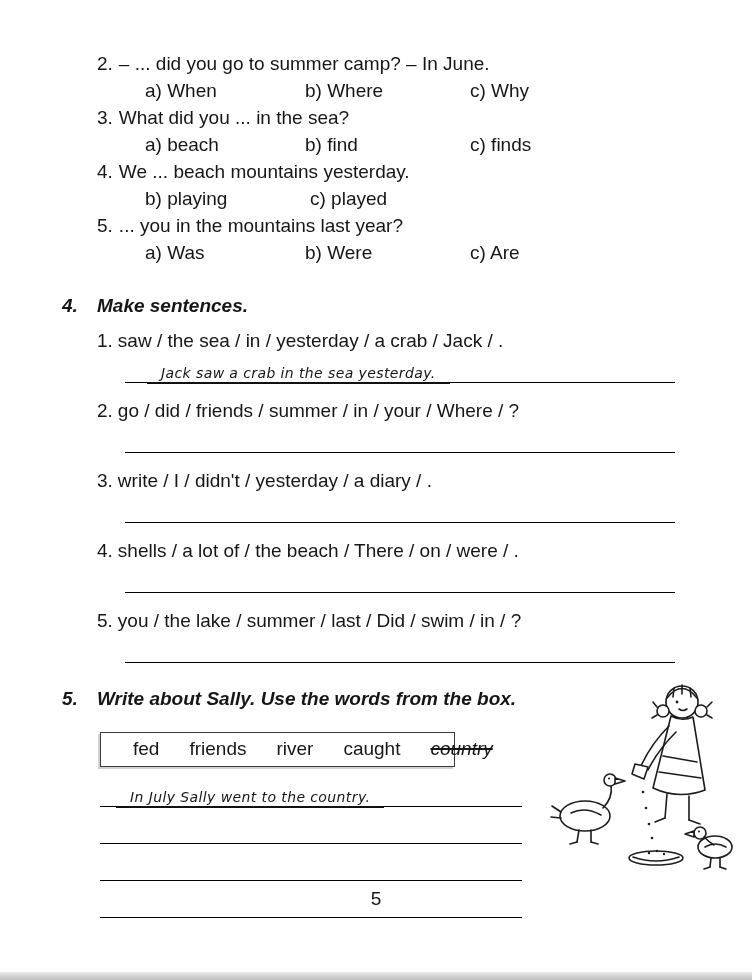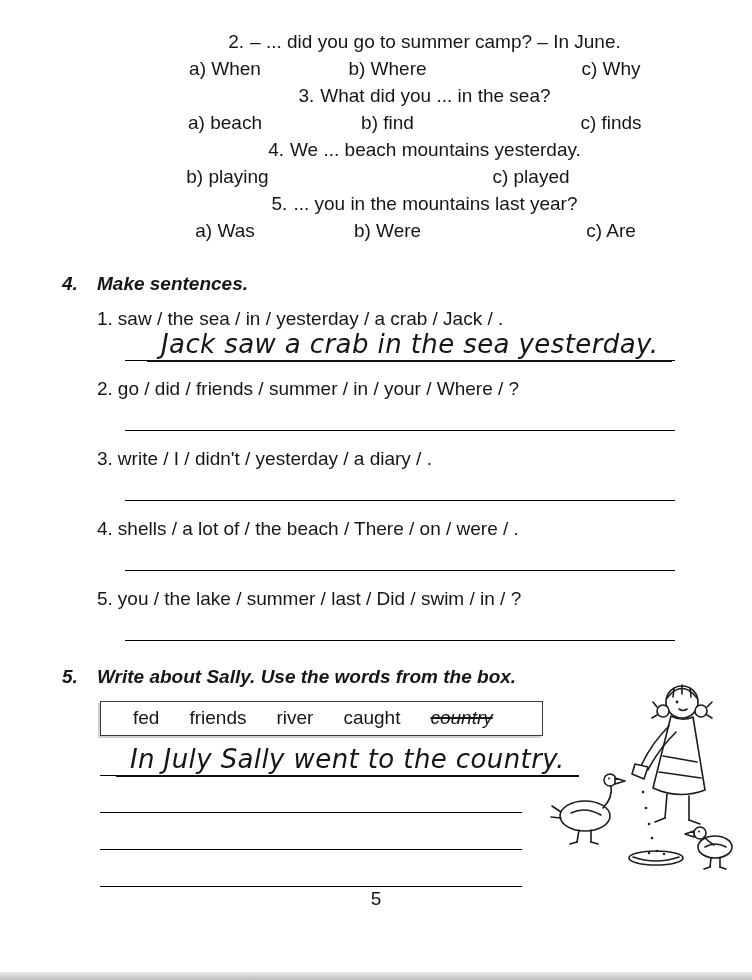--- a/index.html
+++ b/index.html
@@ -5,21 +5,21 @@
   html,body{margin:0;padding:0;background:#ffffff;}
   .page{
     position:relative;
     width:752px;height:980px;
     background:#ffffff;
     font-family:"Liberation Sans","DejaVu Sans",sans-serif;
     font-size:19px;color:#161616;
     overflow:hidden;
   }
   
-  .mcq{padding-top:28px;margin-left:97px;line-height:27px;text-align:center;}
+  .mcq{padding-top:50px;margin-left:97px;line-height:27px;}
   .q-line{white-space:nowrap;}
   .q-num{margin-right:6px;}
   .opt-row{margin-left:48px;display:flex;}
   .opt-a{width:160px;}
   .opt-b{width:165px;}
   .opt-c{flex:1;}
   
   .exercise{padding-left:62px;}
   .ex4{margin-top:26px;}
   .ex5{margin-top:22px;}
@@ -30,33 +30,33 @@
   .item-num{margin-right:5px;}
   .answer-line{
     margin:6px 77px 14px 28px;
     height:22px;
     border-bottom:1.6px solid #000;
     display:flex;align-items:flex-end;
   }
   .handwriting{
     font-family:"DejaVu Sans",sans-serif;
     font-style:italic;
-    font-size:26px;
+    font-size:14px;
     letter-spacing:.4px;
     border-bottom:2px solid #111;
     margin-bottom:-2px;
     padding:0 14px 1px 14px;
     white-space:nowrap;
   }
   .answer-line .handwriting{margin-left:22px;}
   
   .ex5-body{margin-left:38px;}
   .word-box{
-    margin-top:11px;
-    width:443px;
+    margin-top:20px;
+    width:355px;
     border:1.6px solid #3a3a3a;
     box-shadow:-2px 2px 0 rgba(0,0,0,.18);
     padding:5px 0 6px 32px;
     display:flex;gap:30px;
     box-sizing:border-box;
   }
   .strike{text-decoration:line-through;text-decoration-thickness:2px;font-style:italic;}
   .ex5-answer{
     margin-top:16px;width:422px;height:24px;
     border-bottom:1.6px solid #000;

